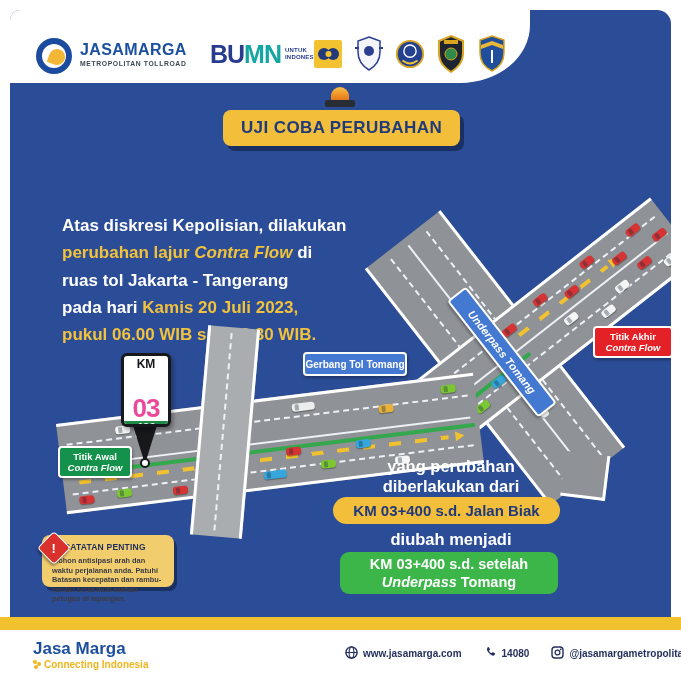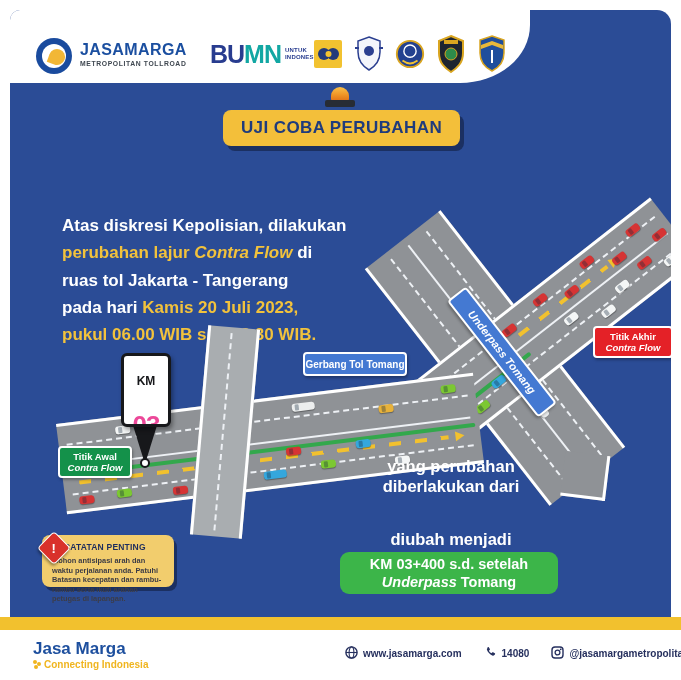--- a/index.html
+++ b/index.html
@@ -67,21 +67,21 @@
   .car::before{content:"";position:absolute;top:1px;bottom:1px;left:3px;width:4px;
     background:rgba(20,40,60,.35);border-radius:1px;}
   .c-red{background:#d63434;} .c-white{background:#f4f6f6;} .c-blue{background:#35a7dd;}
   .c-green{background:#7cc832;} .c-yellow{background:#e8b23a;}
   .c-bus{width:23px;background:#35a7dd;} .c-truck{width:23px;background:#eceeee;}
 
   
   .km-sign{position:absolute;left:121px;top:353px;width:44px;height:68px;background:#ffffff;
     border:3px solid #17181b;border-radius:6px;z-index:7;overflow:hidden;
     display:flex;flex-direction:column;align-items:center;box-shadow:2px 3px 4px rgba(0,0,0,.35);}
-  .km-top{font-size:12px;font-weight:800;color:#17181b;line-height:14px;margin-top:18px;}
+  .km-top{font-size:12px;font-weight:800;color:#17181b;line-height:14px;margin-top:1px;}
   .km-num{font-size:26px;font-weight:800;color:#ec4899;line-height:26px;letter-spacing:-1px;margin-top:24px;}
   .km-band{width:100%;height:19px;background:#1d8a47;color:#fff;font-size:12px;font-weight:800;
     display:flex;align-items:center;justify-content:center;margin-top:auto;}
   .km-pointer{position:absolute;left:127px;top:420px;width:36px;height:44px;background:#17181b;
     clip-path:polygon(12% 0,88% 0,50% 100%);z-index:6;}
   .km-dot{position:absolute;left:140px;top:458px;width:10px;height:10px;border-radius:50%;
     background:#fff;border:2px solid #17181b;box-sizing:border-box;z-index:7;}
 
   
   .badge{position:absolute;border:2px solid #fff;border-radius:4px;color:#fff;font-weight:800;
@@ -283,20 +283,23 @@
     <div class="badge badge-red" style="left:593px;top:326px;width:76px;height:28px;font-size:9.5px;line-height:11px;">
       <div>Titik Akhir</div>
       <div class="it">Contra Flow</div>
     </div>
   </div>
 
   <div class="chg-txt" style="left:337px;top:456px;">
     <div>yang perubahan</div>
     <div>diberlakukan dari</div>
   </div>
+  <div class="pill">
+    <span>KM 03+400 s.d. Jalan Biak</span>
+  </div>
   <div class="chg-txt" style="left:337px;top:529px;">
     <div>diubah menjadi</div>
   </div>
   <div class="green-box">
     <div>KM 03+400 s.d. setelah</div>
     <div><span class="it">Underpass</span><span> Tomang</span></div>
   </div>
 
   <div class="note-box">
     <div class="note-title">CATATAN PENTING</div>

